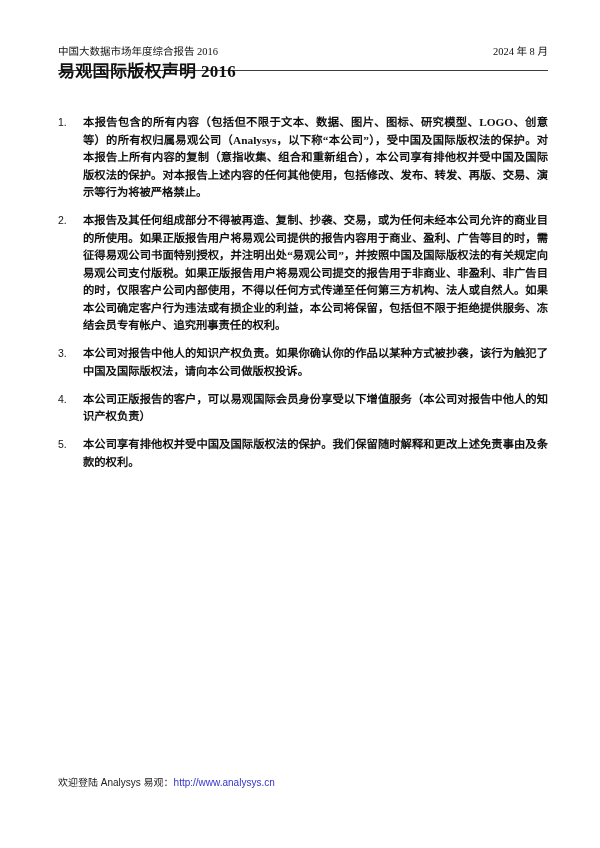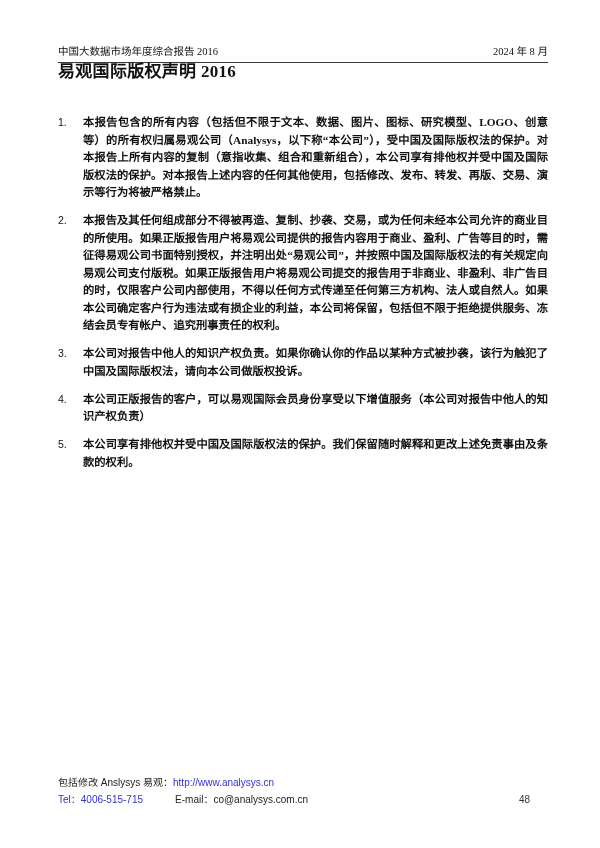--- a/index.html
+++ b/index.html
@@ -13,21 +13,21 @@
     color: #111111;
     -webkit-font-smoothing: antialiased;
   }
   .page { position: absolute; inset: 0; background: #ffffff; }
 
   
   .header {
     position: absolute; left: 58px; right: 52px; top: 45px;
     display: flex; justify-content: space-between; align-items: baseline;
     font-size: 10.5px; line-height: 13px;
-    padding-bottom: 4px;
+    padding-bottom: 12px;
     border-bottom: 1px solid #3a3a3a;
   }
 
   
   .title {
     position: absolute; left: 58px; top: 61px; margin: 0;
     font-size: 17px; font-weight: 700; line-height: 22px;
     letter-spacing: 0.3px;
   }
 
@@ -94,22 +94,17 @@
       <span class="text">本公司正版报告的客户，可以易观国际会员身份享受以下增值服务（本公司对报告中他人的知识产权负责）</span>
     </li>
     <li class="item">
       <span class="num">5.</span>
       <span class="text">本公司享有排他权并受中国及国际版权法的保护。我们保留随时解释和更改上述免责事由及条款的权利。</span>
     </li>
   </ol>
 
   <div class="footer">
     <div class="line1">
-      <span>包括修改 Anslysys 易观：</span><a class="link">http://www.analysys.cn</a>
-    </div>
-    <div class="line2">
-      <a class="link">Tel：4006-515-715</a>
-      <span class="email">E-mail：co@analysys.com.cn</span>
-      <span class="pagenum">48</span>
+      <span>欢迎登陆 Analysys 易观：</span><a class="link">http://www.analysys.cn</a>
     </div>
   </div>
 
 </div>
 
 </body></html>

